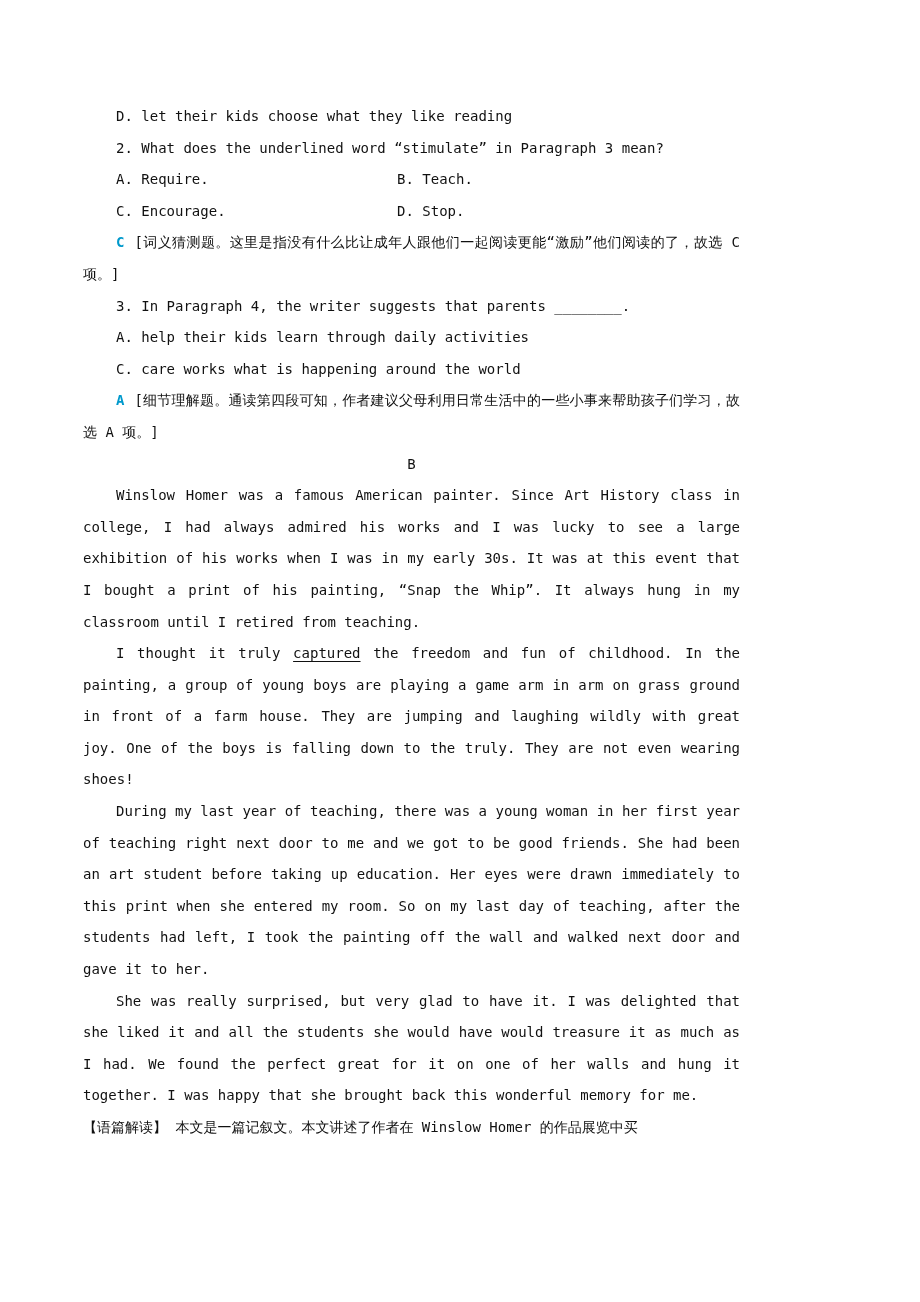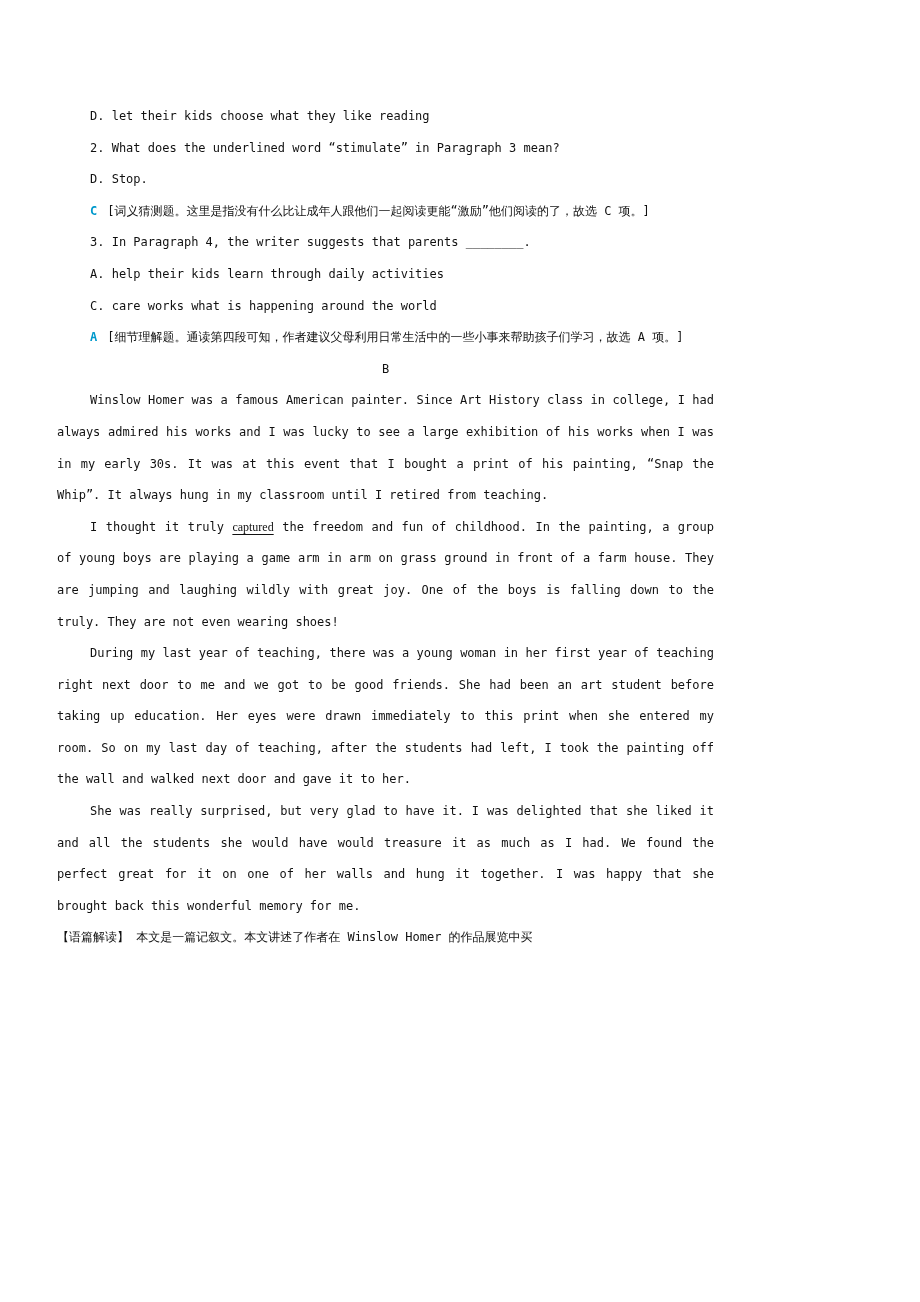--- a/index.html
+++ b/index.html
@@ -9,23 +9,23 @@
   body {
     width: 920px;
     height: 1302px;
     background: #ffffff;
     overflow: hidden;
     color: #111111;
     font-family: "DejaVu Sans Mono", "Liberation Mono", monospace;
   }
   .page {
     width: 657px;
-    margin-left: 57px;
+    margin-left: 83px;
     padding-top: 101px;
-    font-size: 12px;
+    font-size: 14px;
     line-height: 31.6px;
   }
   .para {
     margin: 0;
     text-align: justify;
     text-indent: 33px;
   }
   .no-indent {
     text-indent: 0;
   }
@@ -43,34 +43,38 @@
     width: 281px;
   }
   .section-header {
     margin: 0;
     text-align: center;
     text-indent: 0;
   }
   .underlined {
     text-decoration: underline;
     text-underline-offset: 3px;
-    font-family: Liberation Serif, serif;
   }
 </style>
 </head>
 <body>
 
 <div class="page">
 
   <p class="para">D. let their kids choose what they like reading</p>
 
 
   <p class="para">2. What does the underlined word “stimulate” in Paragraph 3 mean?</p>
 
   <div class="options-row">
+    <span class="opt-left">A. Require.</span>
+    <span class="opt-right">B. Teach.</span>
+  </div>
+  <div class="options-row">
+    <span class="opt-left">C. Encourage.</span>
     <span class="opt-right">D. Stop.</span>
   </div>
 
   <p class="para"><span class="answer-letter">C</span><span>[词义猜测题。这里是指没有什么比让成年人跟他们一起阅读更能“激励”他们阅读的了，故选 C 项。]</span></p>
 
   <p class="para">3. In Paragraph 4, the writer suggests that parents ________.</p>
 
   <p class="para">A. help their kids learn through daily activities</p>
   <p class="para">C. care works what is happening around the world</p>
 

